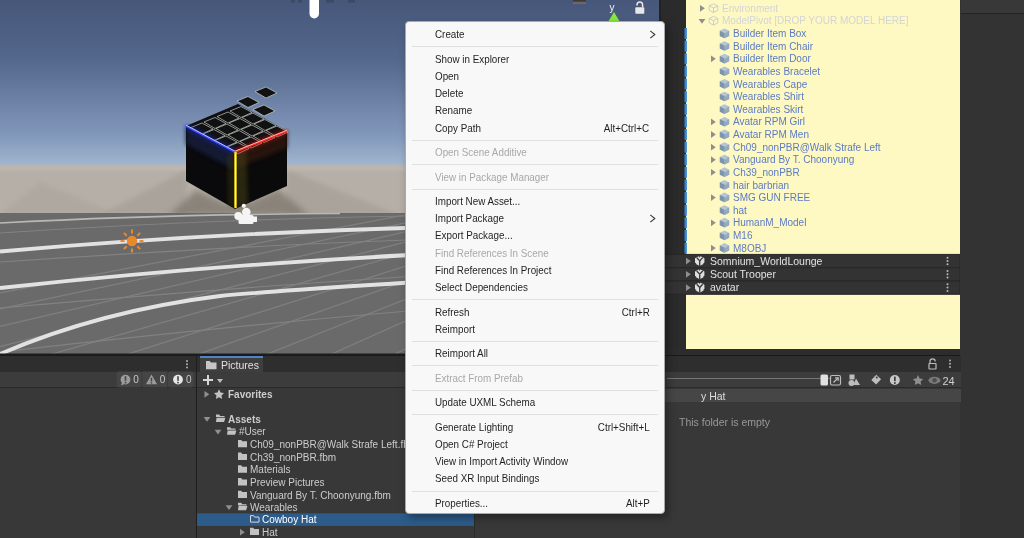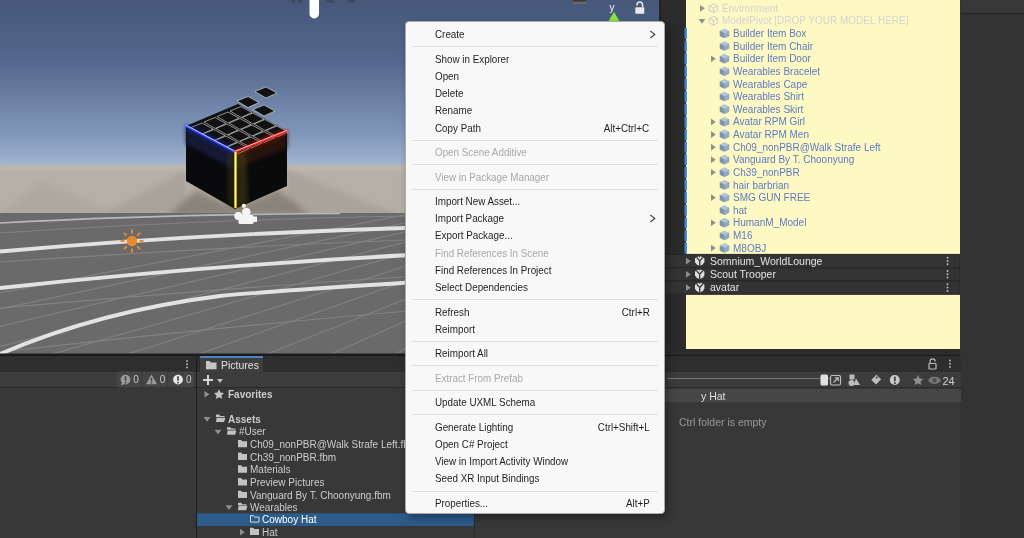--- a/index.html
+++ b/index.html
@@ -487,21 +487,21 @@
 
     <g fill="#7a7a7a">
       <ellipse cx="117.5" cy="8.3" rx="6" ry="3.6"></ellipse>
       <ellipse cx="117.5" cy="8.3" rx="2.2" ry="2.2" fill="#4f4f4f"></ellipse>
     </g>
     <text x="125.5" y="12.5" font-size="11" fill="#cfcfcf">24</text>
   </svg>
 
   <div class="abs" style="left:277px;top:32.5px;width:487px;height:13.5px;background:#464646;"></div>
   <div class="abs" style="left:469px;top:34px;font-size:10.5px;font-weight:normal;color:#dddddd;margin-left:35px;">y Hat</div>
-  <div class="abs" style="left:482px;top:60px;font-size:10.5px;color:#989898;">Ctrl folder is empty</div>
+  <div class="abs" style="left:482px;top:60px;font-size:10.5px;color:#989898;">This folder is empty</div>
 
   <svg class="abs" style="left:0;top:-1px;" width="277" height="183" viewBox="0 0 277 183">
 <rect x="0" y="158.3" width="277" height="12.6" fill="#2d5c8b"></rect>
 <polygon points="7.5,35.90000000000001 12.3,39.30000000000001 7.5,42.70000000000001" fill="#8f8f8f"></polygon>
 <path transform="translate(17,34.30000000000001)" fill="#c2c2c2" d="M5,0 L6.5,3.2 L10,3.7 L7.5,6.1 L8.1,9.6 L5,7.9 L1.9,9.6 L2.5,6.1 L0,3.7 L3.5,3.2 Z"></path>
 <text x="31" y="42.8" font-size="10" font-weight="bold" fill="#cccccc">Favorites</text>
 <polygon points="6.6,62.0 13.4,62.0 10,66.8" fill="#8f8f8f"></polygon>
 <g transform="translate(19,58.5)" fill="#c2c2c2">
 <path d="M0,1 h3.2 l1,1.4 h4.3 v1.2 h-8.5 Z"></path>
         <path d="M0.6,4.2 h8.8 l-1.3,4.3 h-8.1 Z"></path>

